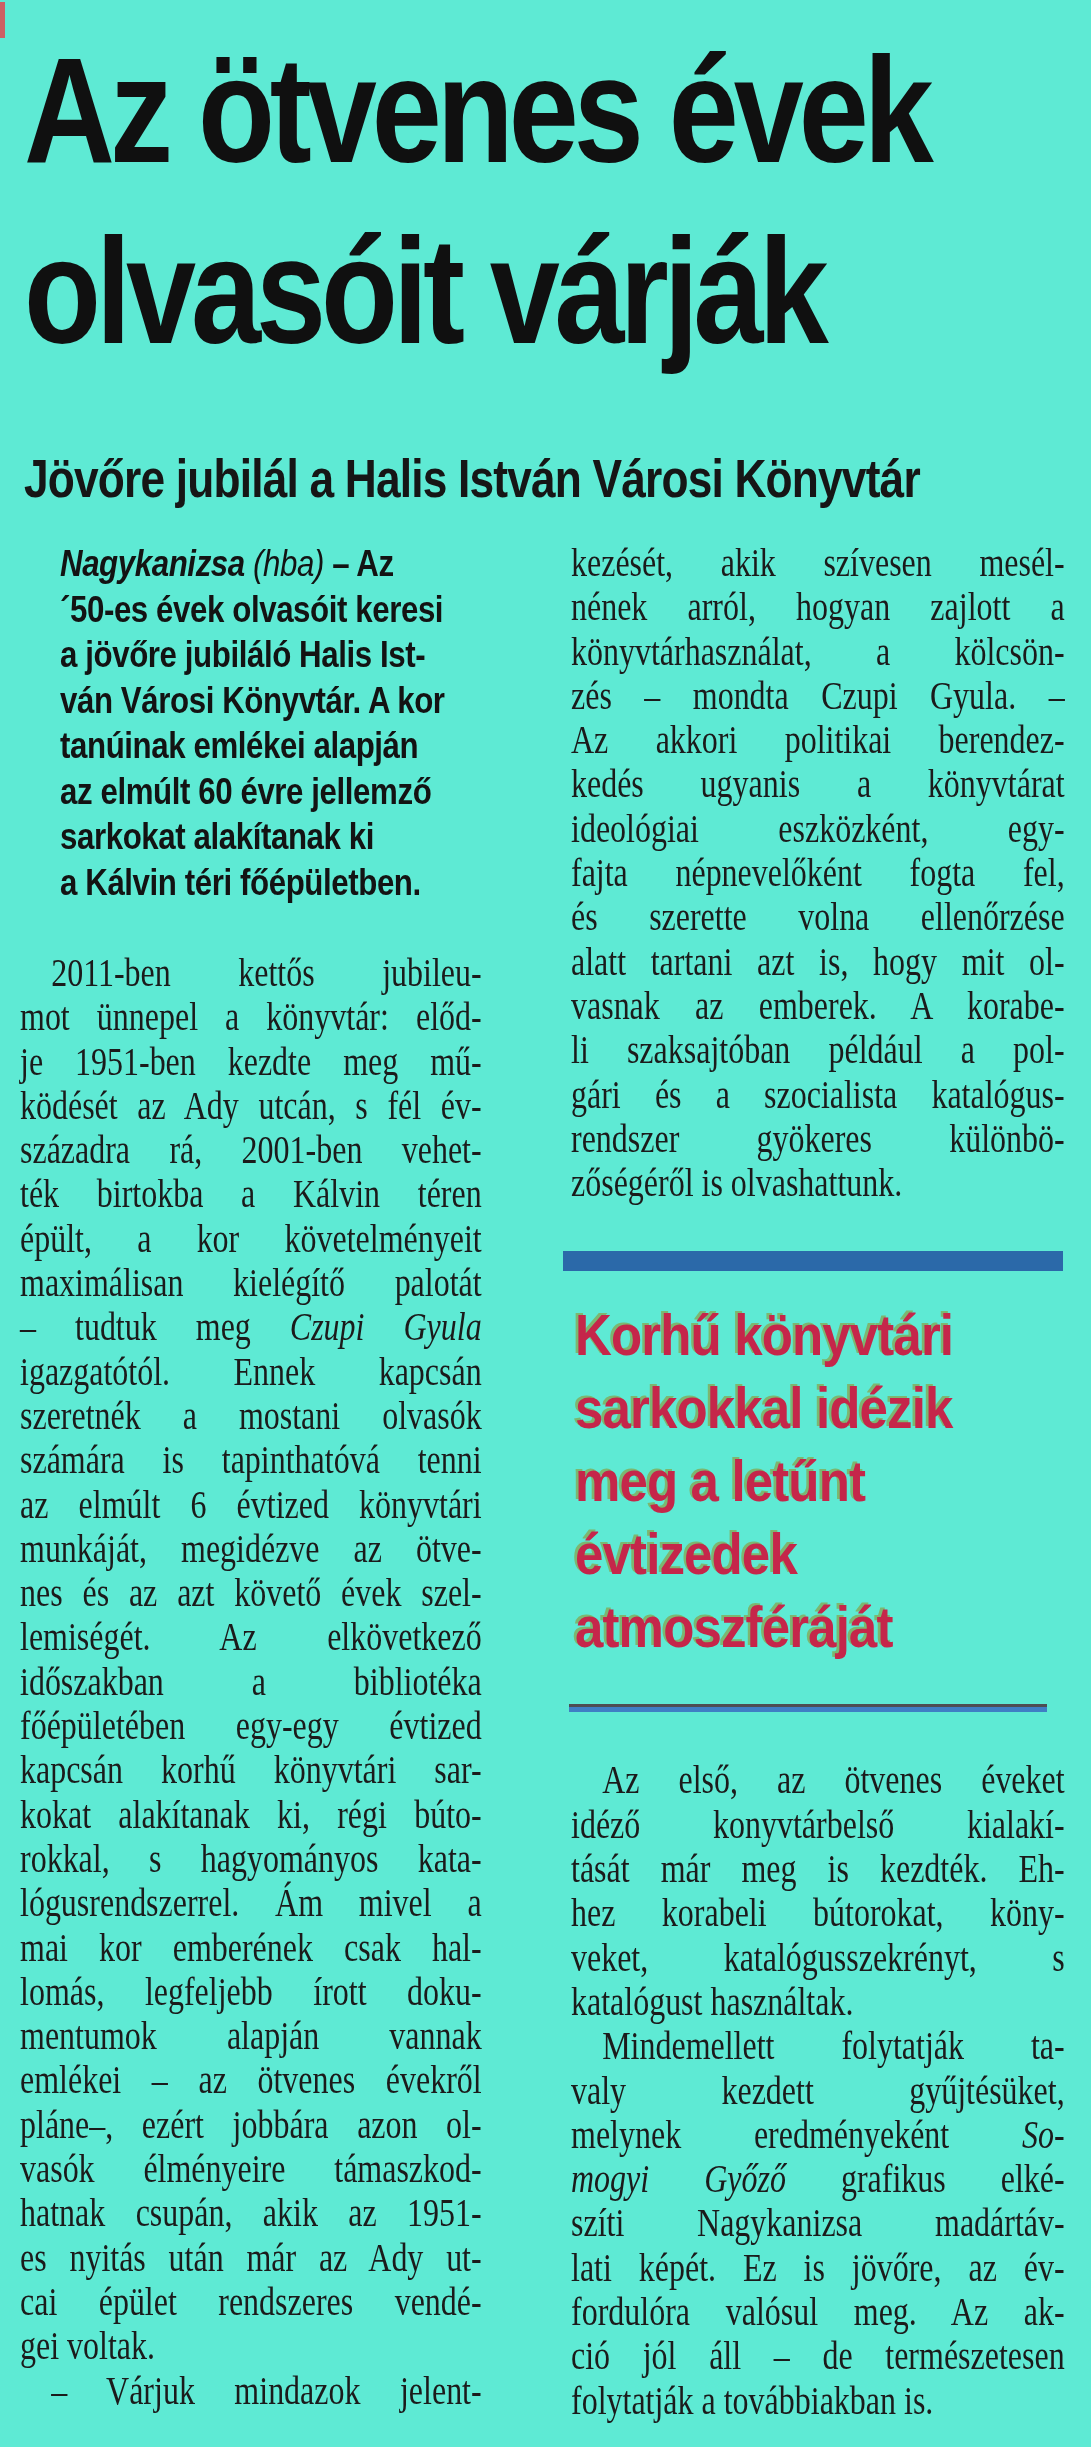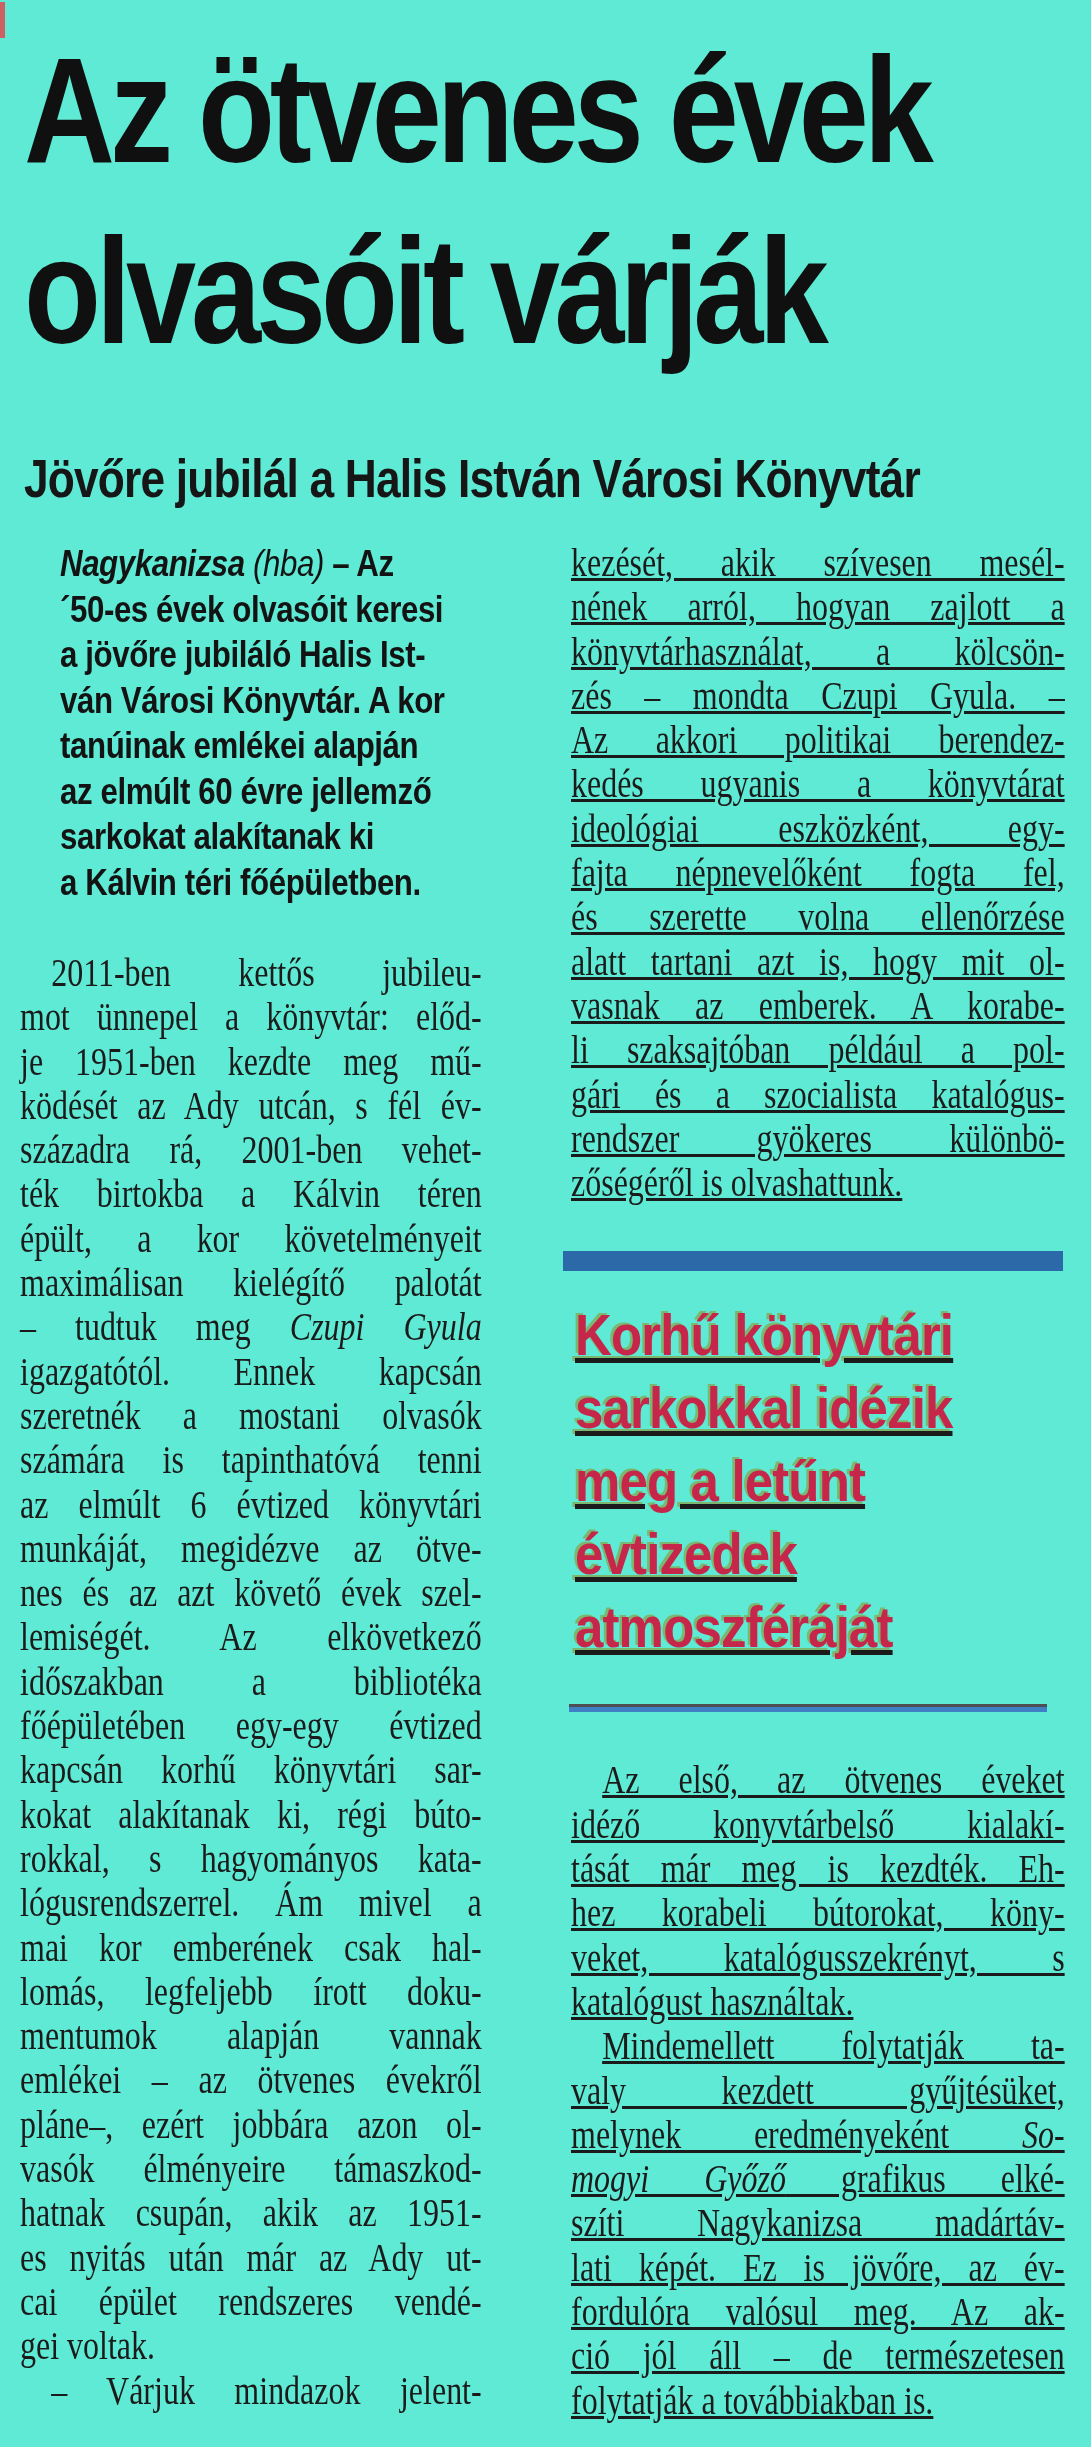--- a/index.html
+++ b/index.html
@@ -27,21 +27,21 @@
   .subtitle{
     position:absolute;left:24px;top:448px;
     font-family:"Liberation Sans",sans-serif;
     font-weight:700;font-size:54px;line-height:60px;
     letter-spacing:-1px;color:#161616;white-space:nowrap;
     transform:scaleX(0.82);transform-origin:0 0;
   }
   
   .col{position:absolute;top:541px;}
   .col-left{left:20px;width:462px;}
-  .col-right{left:571px;width:494px;text-decoration:underline;}
+  .col-right{left:571px;width:494px;}
   .squeeze{transform-origin:0 0;}
   .serifblock{font-size:39px;line-height:44.3px;}
   .serif-l{width:563px;transform:scaleX(0.82);}
   .serif-r{width:602px;transform:scaleX(0.82);}
   .line{text-align:justify;text-align-last:justify;}
   .line.end{text-align:last;text-align-last:left;}
   .para.indent .line:first-child{text-indent:38px;}
   .seg-i{font-style:italic;}
   .seg-b{font-weight:bold;}
   .seg-bi{font-weight:800;font-style:italic;}

